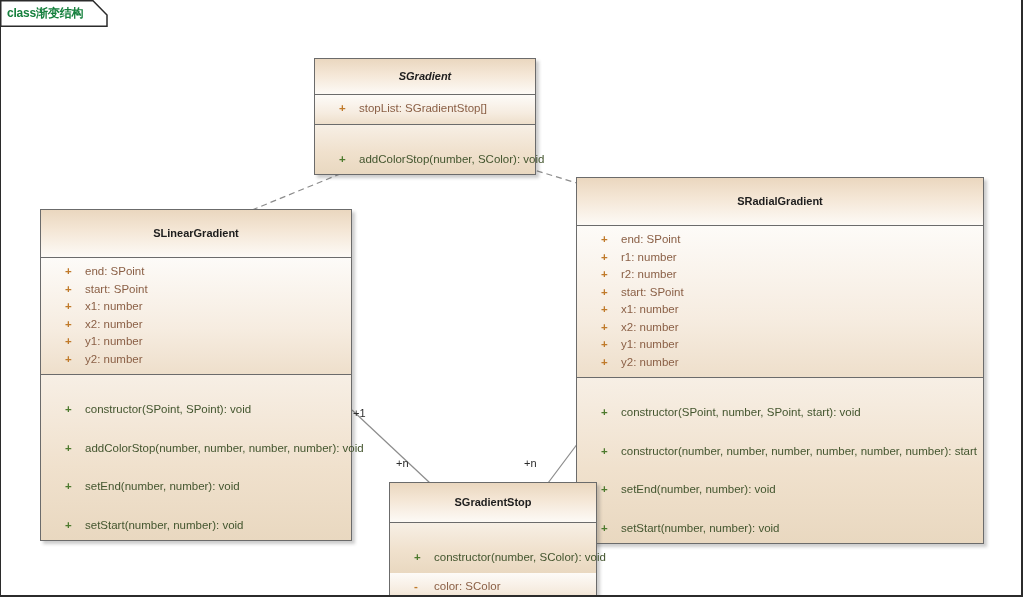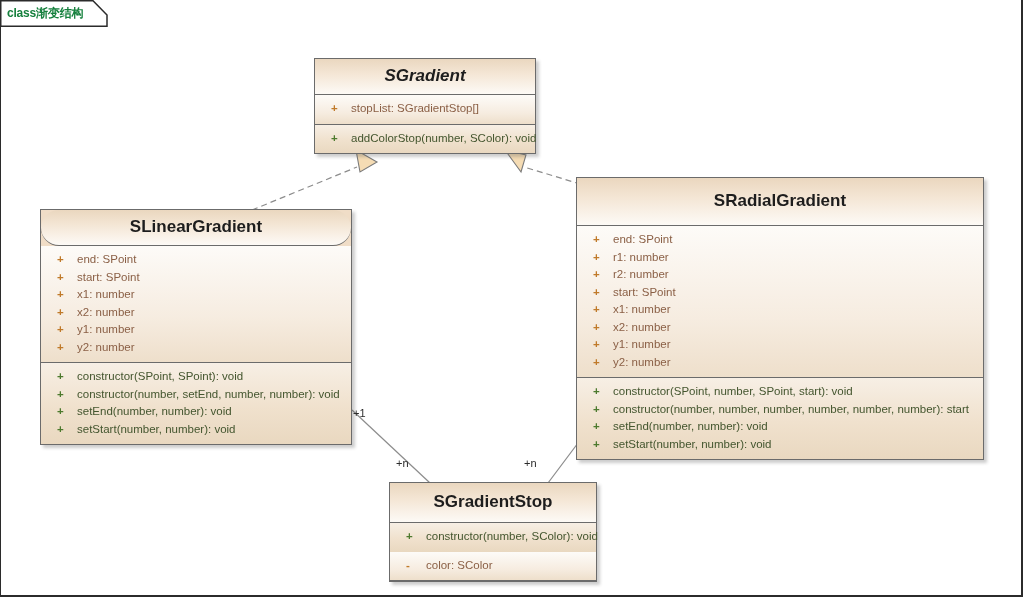--- a/index.html
+++ b/index.html
@@ -83,21 +83,21 @@
     box-sizing: border-box;
     border: 1px solid #6b6b6b;
     background: #f0ddc7;
     box-shadow: 3px 3px 3px rgba(90, 90, 90, 0.30);
   }
   .uml-header {
     box-sizing: border-box;
     background: linear-gradient(to bottom, #ead7bf 0%, #f4e6d5 42%, #fdfaf6 100%);
     border-bottom: 1px solid #6b6b6b;
     text-align: right;
-    font-size: 17px;
+    font-size: 11px;
     font-weight: bold;
     color: #1d1d1d;
     line-height: 1.1;
     display: flex;
     align-items: center;
     justify-content: center;
   }
   .uml-header.abstract {
     font-style: italic;
   }
@@ -109,30 +109,30 @@
     background: linear-gradient(to bottom, #fdfbf8 0%, #f6ece0 62%, #eedfcb 100%);
     border-bottom: 1px solid #6b6b6b;
   }
   .uml-section.ops {
     background: linear-gradient(to bottom, #f7efe5 0%, #f0e1cd 55%, #e9d8c0 100%);
   }
   .uml-row {
     font-size: 11.5px;
     line-height: 17.5px;
     white-space: nowrap;
-    padding-left: 16px;
+    padding-left: 24px;
   }
   .vis {
     display: inline-block;
     width: 20px;
     font-weight: bold;
   }
   .uml-section.attrs .uml-row { color: #8a5f45; }
   .uml-section.attrs .vis { color: #c07a2a; }
-  .uml-section.ops .uml-row { color: #44562f; }
+  .uml-section.ops .uml-row { color: #44562f; margin-top: 21px; }
   .uml-section.ops .vis { color: #4d7a2e; }
 </style>
 </head>
 <body>
 
 <div id="canvas">
 
   <div id="frame-body"></div>
 
   <div id="frame-tab">
@@ -176,21 +176,21 @@
       </div>
     </div>
     <div class="uml-section ops">
       <div class="uml-row">
         <span class="vis">+</span><span>addColorStop(number, SColor): void</span>
       </div>
     </div>
   </div>
 
   <div class="uml-class" id="class-slineargradient" style="left:40px; top:209px; width:312px;">
-    <div class="uml-header" style="height:36px;border-radius:18px;">SLinearGradient</div>
+    <div class="uml-header" style="height:48px;">SLinearGradient</div>
     <div class="uml-section attrs">
       <div class="uml-row">
         <span class="vis">+</span><span>end: SPoint</span>
       </div>
       <div class="uml-row">
         <span class="vis">+</span><span>start: SPoint</span>
       </div>
       <div class="uml-row">
         <span class="vis">+</span><span>x1: number</span>
       </div>
@@ -202,21 +202,21 @@
       </div>
       <div class="uml-row">
         <span class="vis">+</span><span>y2: number</span>
       </div>
     </div>
     <div class="uml-section ops">
       <div class="uml-row">
         <span class="vis">+</span><span>constructor(SPoint, SPoint): void</span>
       </div>
       <div class="uml-row">
-        <span class="vis">+</span><span>constructor(number, setEnd, number, number): void</span>
+        <span class="vis">+</span><span>addColorStop(number, number, number, number): void</span>
       </div>
       <div class="uml-row">
         <span class="vis">+</span><span>setEnd(number, number): void</span>
       </div>
       <div class="uml-row">
         <span class="vis">+</span><span>setStart(number, number): void</span>
       </div>
     </div>
   </div>
 

